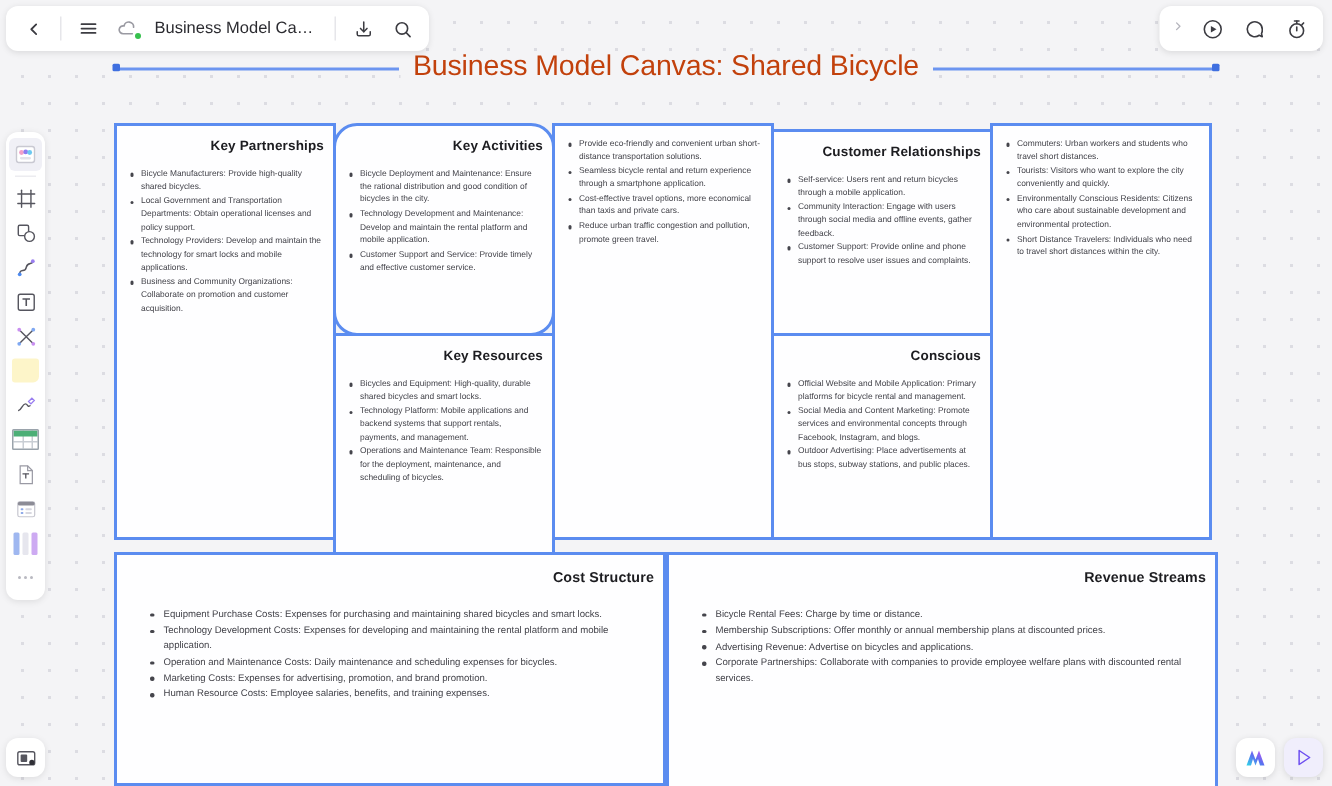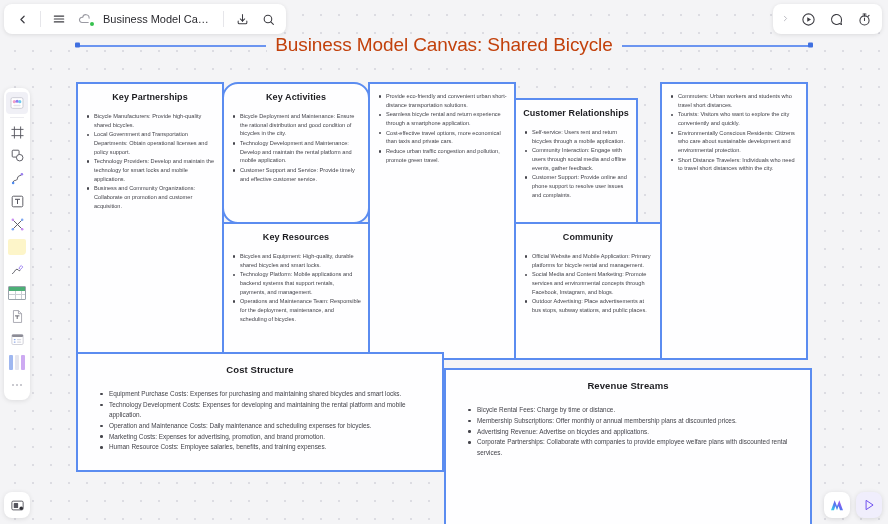--- a/index.html
+++ b/index.html
@@ -130,21 +130,21 @@
     left: 76px; top: 82px;
     width: 736px; height: 438px;
   }
   .card {
     position: absolute;
     background: #fefeff;
     border: 2px solid #5b8cf0;
     overflow: hidden;
   }
   .card-title {
-    text-align: center;
+    text-align: right;
     font-size: 9px;
     font-weight: 700;
     color: #1c1c20;
     padding: 8px 6px 2px;
     letter-spacing: .1px;
   }
   .card-body { padding: 8px 7px 6px 9px; }
   .card-body ul { list-style: none; }
   .card-body li {
     position: relative;
@@ -429,54 +429,54 @@
       <div class="card-body">
           <ul>
             <li>Provide eco-friendly and convenient urban short-distance transportation solutions.</li>
             <li>Seamless bicycle rental and return experience through a smartphone application.</li>
             <li>Cost-effective travel options, more economical than taxis and private cars.</li>
             <li>Reduce urban traffic congestion and pollution, promote green travel.</li>
           </ul>
         </div>
     </div>
 
-    <div class="card" style="left:438px; top:16px; width:124px; height:142px;">
+    <div class="card" style="left:438px; top:4px; width:148px; height:142px;">
       <div class="card-title">Customer Relationships</div>
       <div class="card-body">
           <ul>
             <li>Self-service: Users rent and return bicycles through a mobile application.</li>
             <li>Community Interaction: Engage with users through social media and offline events, gather feedback.</li>
             <li>Customer Support: Provide online and phone support to resolve user issues and complaints.</li>
           </ul>
         </div>
     </div>
 
     <div class="card" style="left:438px; top:140px; width:148px; height:138px;">
-      <div class="card-title">Community</div>
+      <div class="card-title">Conscious</div>
       <div class="card-body">
           <ul>
             <li>Official Website and Mobile Application: Primary platforms for bicycle rental and management.</li>
             <li>Social Media and Content Marketing: Promote services and environmental concepts through Facebook, Instagram, and blogs.</li>
             <li>Outdoor Advertising: Place advertisements at bus stops, subway stations, and public places.</li>
           </ul>
         </div>
     </div>
 
     <div class="card" style="left:584px; top:0; width:148px; height:278px;">
       <div class="card-body">
           <ul>
             <li>Commuters: Urban workers and students who travel short distances.</li>
             <li>Tourists: Visitors who want to explore the city conveniently and quickly.</li>
             <li>Environmentally Conscious Residents: Citizens who care about sustainable development and environmental protection.</li>
             <li>Short Distance Travelers: Individuals who need to travel short distances within the city.</li>
           </ul>
         </div>
     </div>
 
-    <div class="card wide" style="left:0; top:270px; width:368px; height:120px;">
+    <div class="card wide" style="left:0; top:286px; width:368px; height:156px;">
       <div class="card-title">Cost Structure</div>
       <div class="card-body">
           <ul>
             <li>Equipment Purchase Costs: Expenses for purchasing and maintaining shared bicycles and smart locks.</li>
             <li>Technology Development Costs: Expenses for developing and maintaining the rental platform and mobile application.</li>
             <li>Operation and Maintenance Costs: Daily maintenance and scheduling expenses for bicycles.</li>
             <li>Marketing Costs: Expenses for advertising, promotion, and brand promotion.</li>
             <li>Human Resource Costs: Employee salaries, benefits, and training expenses.</li>
           </ul>
         </div>

